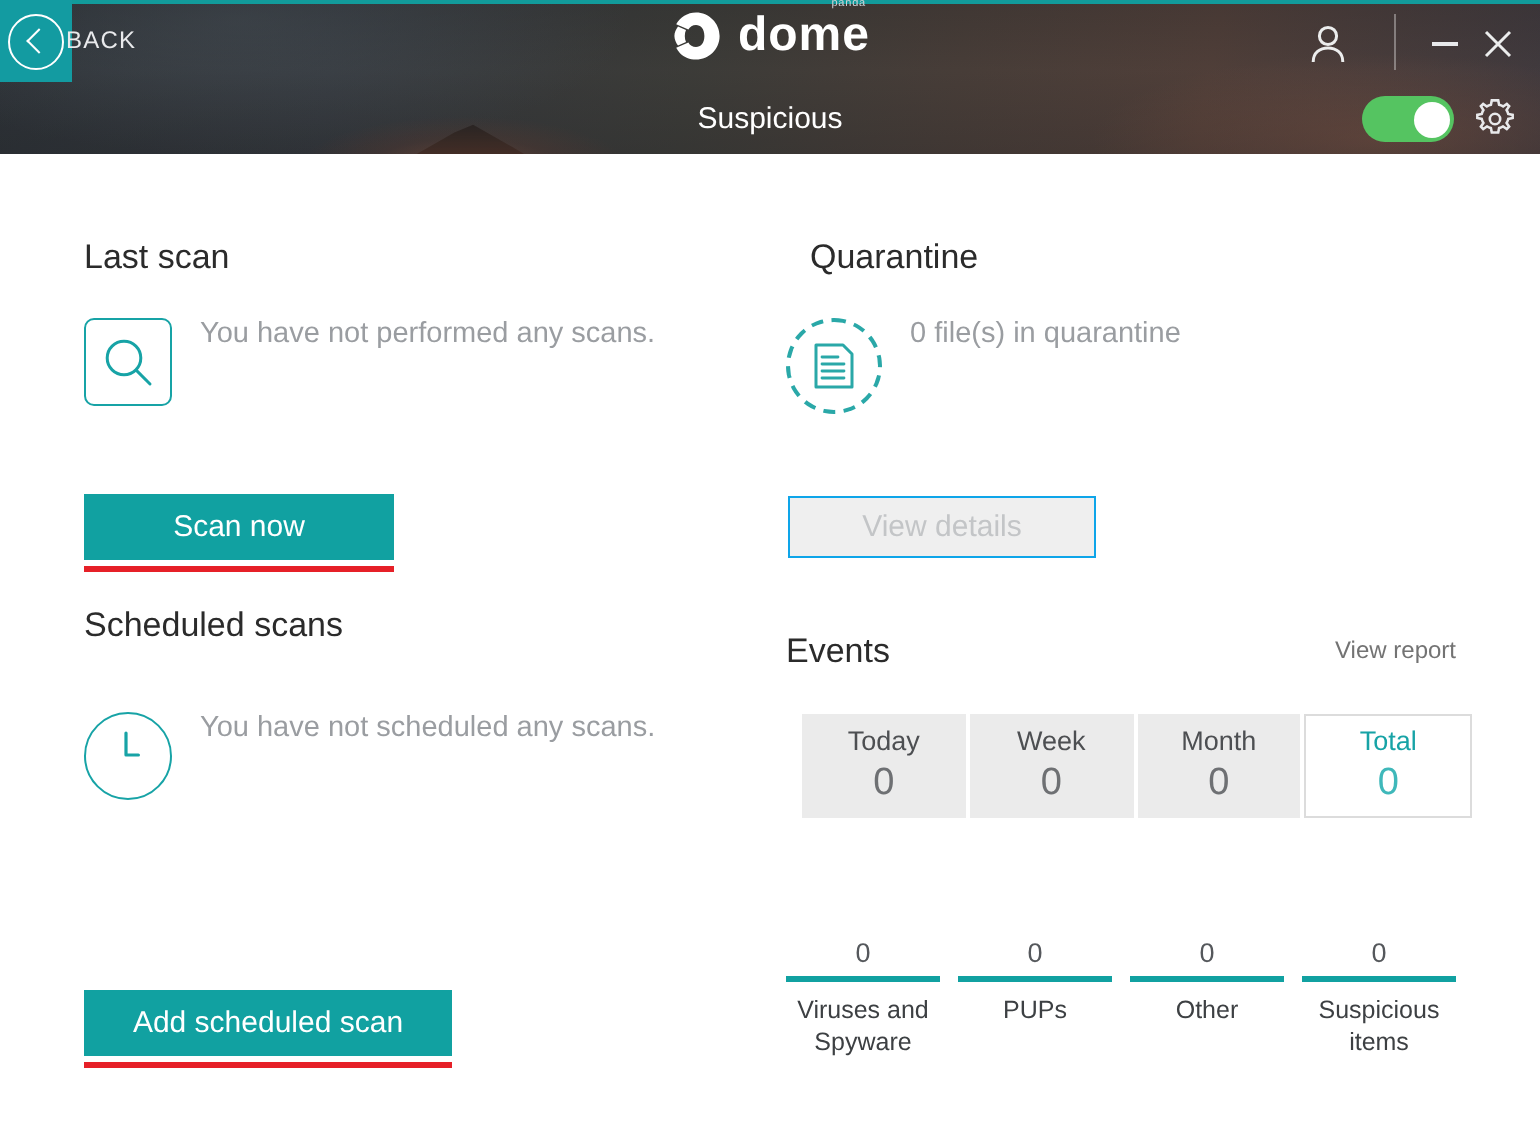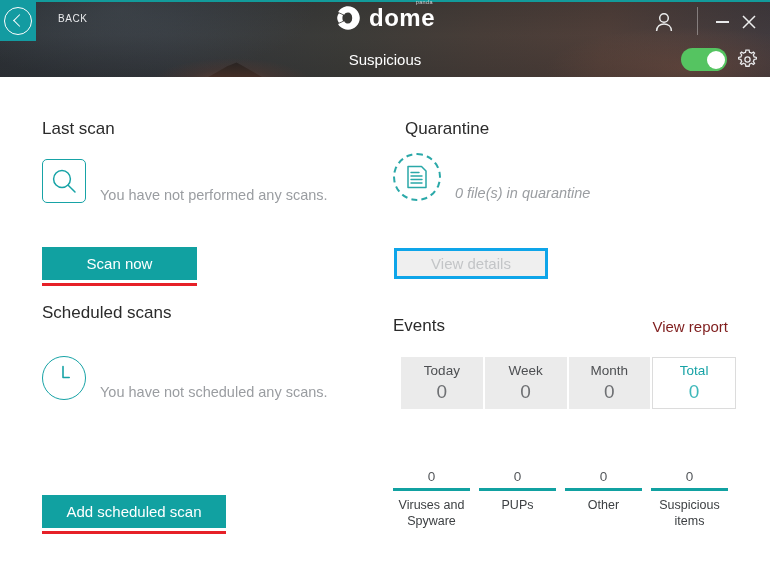--- a/index.html
+++ b/index.html
@@ -65,22 +65,22 @@
     display: flex; align-items: center; justify-content: center;
   }
   #back-btn .chev {
     width: 8px; height: 8px;
     border-left: 1.7px solid #fff;
     border-bottom: 1.7px solid #fff;
     transform: rotate(45deg);
     margin-left: 3px;
   }
   #back-label {
-    position: absolute; left: 58px; top: 13px;
-    color: #e9eaec; font-size: 10px; letter-spacing: .6px;
+    position: absolute; left: 33px; top: 13px;
+    color: #e9eaec; font-size: 12px; letter-spacing: .6px;
     cursor: pointer;
   }
   #logo {
     position: absolute; left: 0; top: 5px; width: 770px;
     display: flex; align-items: center; justify-content: center;
     gap: 8px;
     pointer-events: none;
   }
   #logo-mark { width: 26px; height: 26px; }
   #logo-textwrap { position: relative; }
@@ -146,21 +146,21 @@
     position: absolute; left: 0; top: 77px;
     width: 770px; height: 493px;
     background: #ffffff;
   }
   .sec-title {
     position: absolute;
     font-size: 17px; color: #2b2b2b; font-weight: 400;
   }
   .row-icon-text {
     position: absolute;
-    display: flex; align-items: flex-end;
+    display: flex; align-items: flex-start;
   }
   .row-text {
     font-size: 14.5px; color: #9a9da1; margin-left: 14px;
   }
 
   
   #last-scan-title { left: 42px; top: 42px; }
   #last-scan-row { left: 42px; top: 82px; }
   #scan-icon-box {
     width: 42px; height: 42px;
@@ -200,43 +200,43 @@
     font-family: "Liberation Sans", sans-serif;
     cursor: pointer; padding: 0;
   }
   #add-sched-underline {
     position: absolute; left: 42px; top: 454px;
     width: 184px; height: 3px; background: #e62028;
   }
 
   
   #quar-title { left: 405px; top: 42px; }
-  #quar-row { left: 393px; top: 76px; font-style: italic; }
+  #quar-row { left: 393px; top: 82px; }
   #quar-icon {
     width: 44px; height: 44px; border-radius: 50%;
     border: 2px dashed #2aa8a8;
     position: relative;
   }
   #quar-icon svg { position: absolute; left: 11px; top: 10px; }
 
   #view-details-btn {
     position: absolute; left: 394px; top: 171px;
     width: 154px; height: 31px;
     background: #efefef;
-    border: 3px solid #0ea5e9;
+    border: 1px solid #0ea5e9;
     color: #c3c5c7; font-size: 15px;
     font-family: "Liberation Sans", sans-serif;
     cursor: default; padding: 0;
   }
 
   
   #events-title { left: 393px; top: 239px; }
   #view-report {
     position: absolute; right: 42px; top: 241px;
-    color: #7f1d1d; font-size: 15px; cursor: pointer;
+    color: #737373; font-size: 12px; cursor: pointer;
   }
   #events-tabs {
     position: absolute; left: 393px; top: 280px;
     width: 335px; height: 52px;
     display: flex;
     padding-left: 8px;
   }
   .evt-tab {
     flex: 1 1 0;
     background: #ebebeb;

